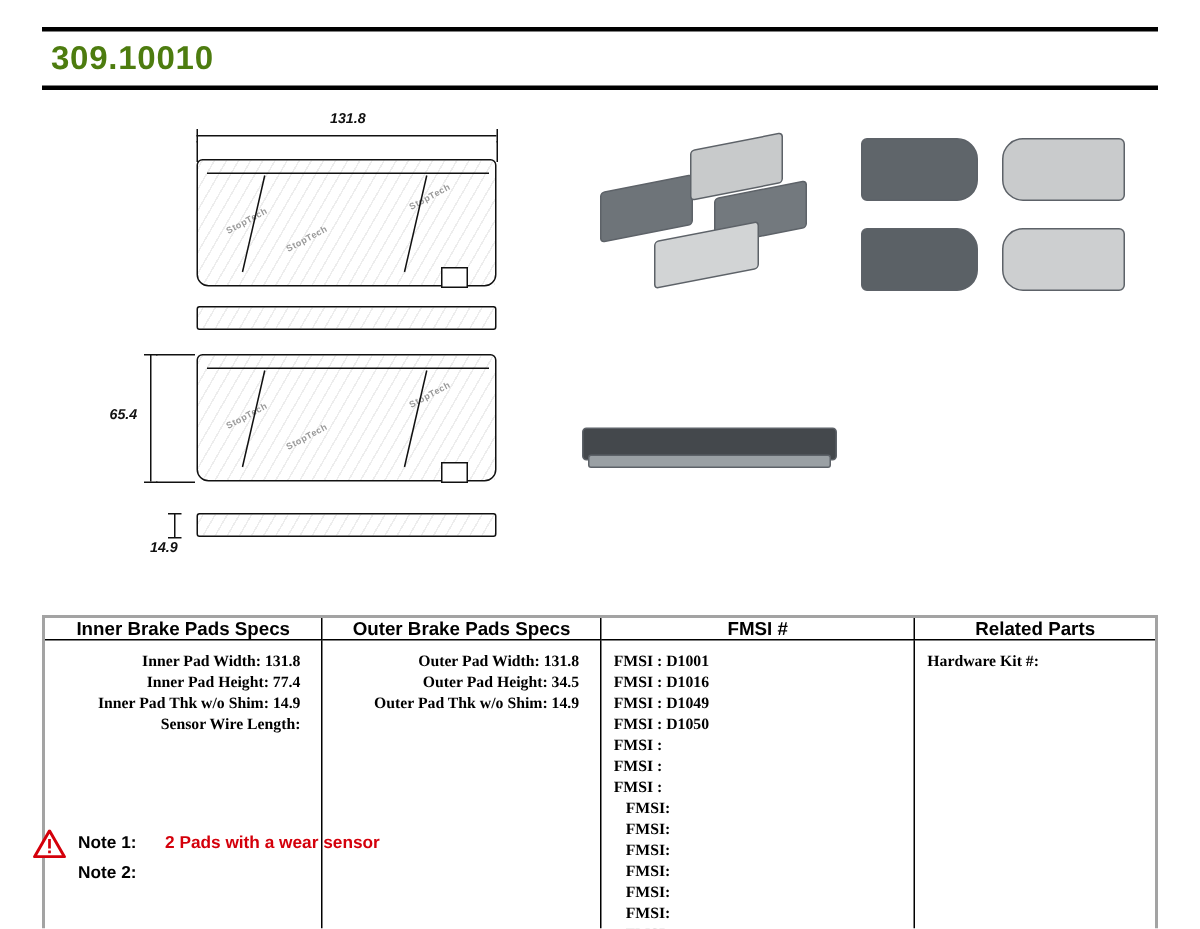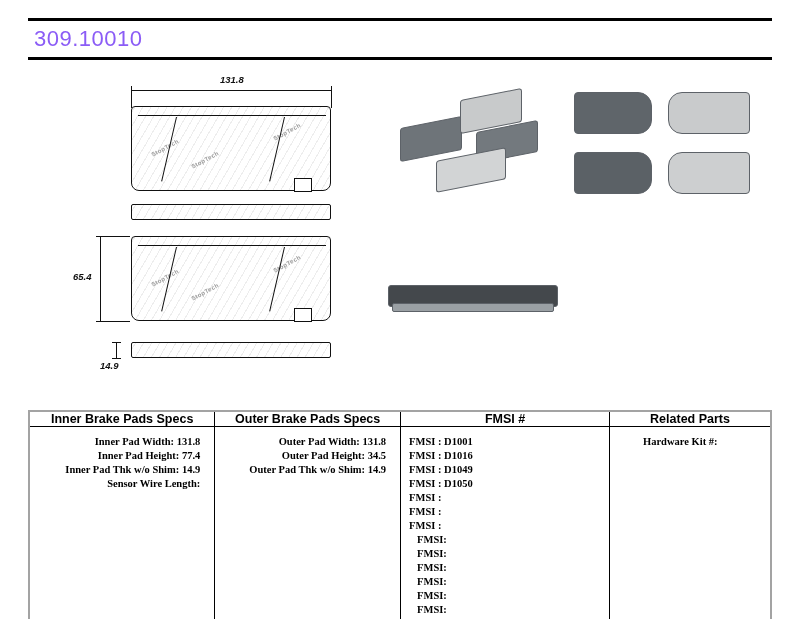--- a/index.html
+++ b/index.html
@@ -23,23 +23,23 @@
     width: 744px; height: 42px;
     border-top: 3px solid #000;
     border-bottom: 3px solid #000;
     display: flex;
     align-items: center;
     justify-content: space-between;
     padding: 0 6px;
   }
   .part-number {
     font-size: 22px;
-    font-weight: normal;
+    font-weight: bold;
     letter-spacing: 0.5px;
-    color: #8b5cf6;
+    color: #4d7c0f;
   }
   .doc-type {
     font-size: 21px;
     font-weight: bold;
     letter-spacing: 0.3px;
     color: #000;
   }
 
   
   .drawing {
@@ -308,22 +308,37 @@
               <div class="fmsi-row">FMSI:</div>
               <div class="fmsi-row">FMSI:</div>
               <div class="fmsi-row">FMSI:</div>
               <div class="fmsi-row">FMSI:</div>
             </div>
           </div>
         </div>
       </td>
 
       <td>
-        <div class="cell-body" style="padding-left:2px;margin-left:25px;">
+        <div class="cell-body" style="padding-left:2px;">
           <div class="related-line">Hardware Kit #:</div>
         </div>
       </td>
     </tr>
   </tbody>
     </table>
 
+  <div class="notes">
+    <div class="note-row" style="position:relative;">
+      <svg class="warn-icon" viewBox="0 0 24 21">
+        <polygon points="12,1 23,20 1,20" fill="#ffffff" stroke="#d4000b" stroke-width="2.2" stroke-linejoin="round"></polygon>
+        <rect x="11" y="7" width="2" height="7" fill="#d4000b"></rect>
+        <rect x="11" y="15.5" width="2" height="2" fill="#d4000b"></rect>
+      </svg>
+      <div class="note-label">Note 1:</div>
+      <div class="note-value">2 Pads with a wear sensor</div>
+    </div>
+    <div class="note-row">
+      <div class="note-label">Note 2:</div>
+      <div class="note-value"></div>
+    </div>
+  </div>
 
 </div>
 
 </body></html>

